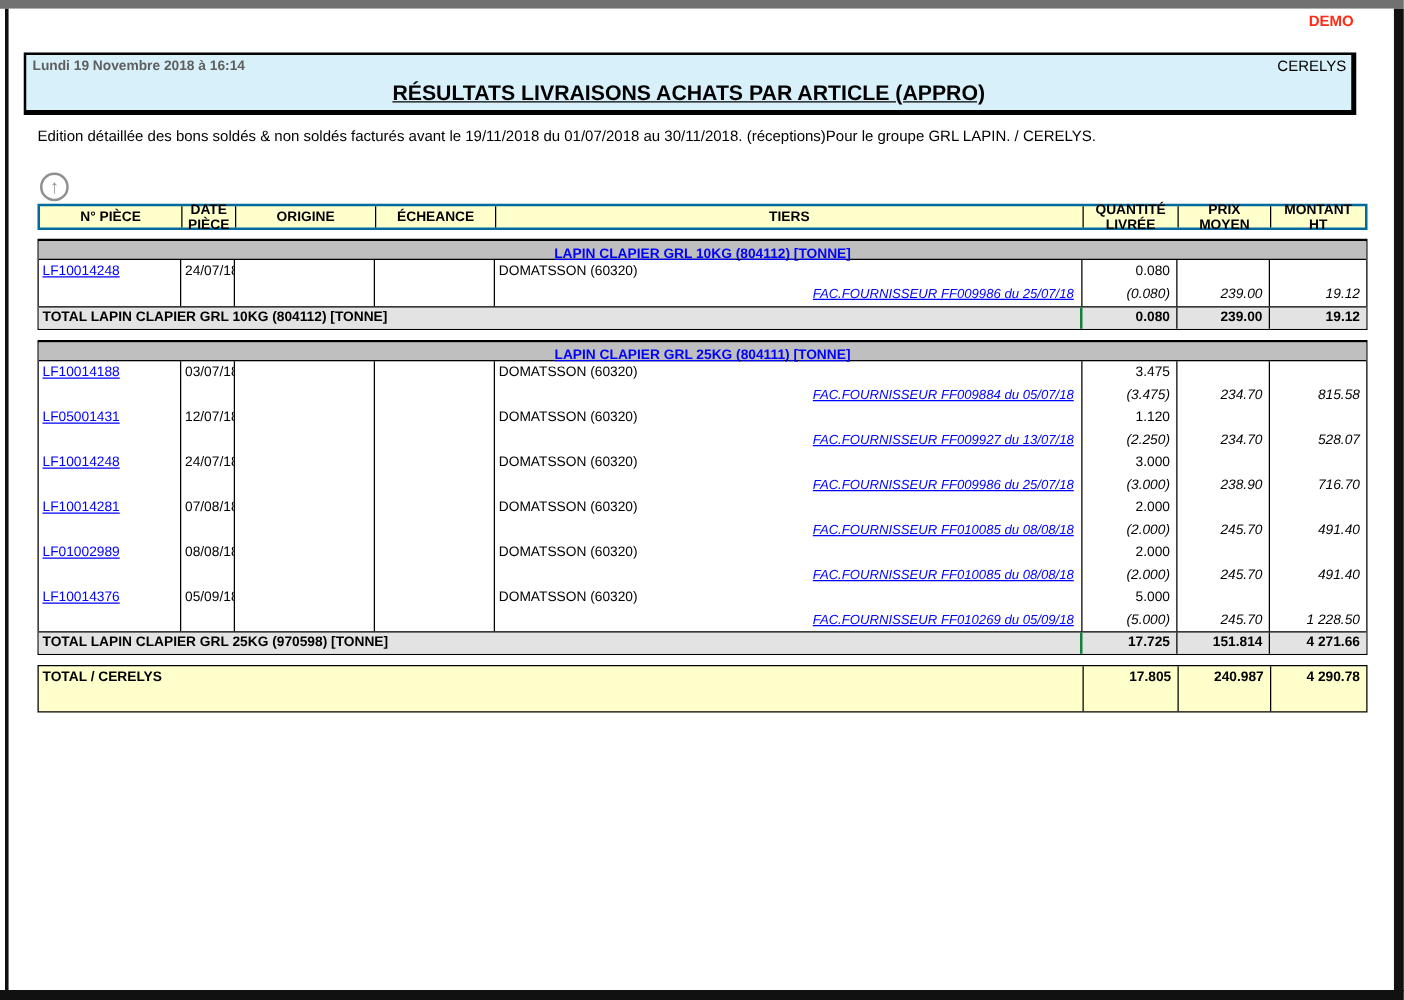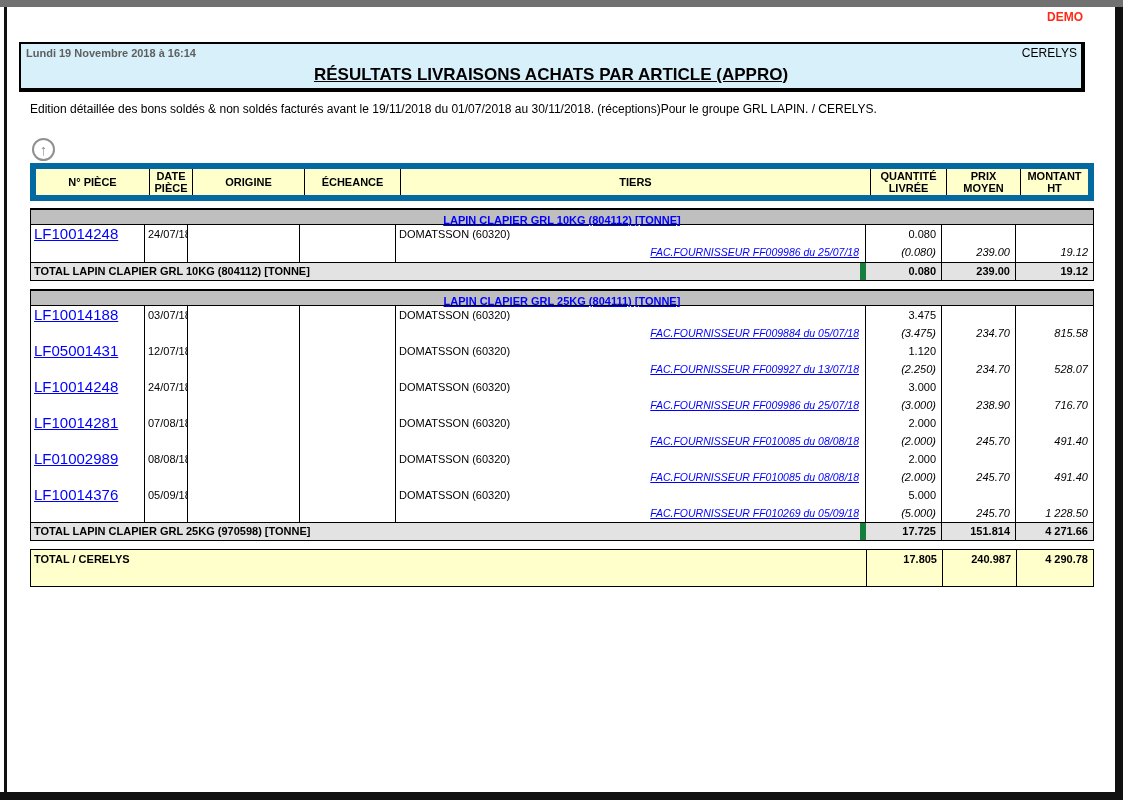--- a/index.html
+++ b/index.html
@@ -27,48 +27,48 @@
 
   .desc { position:absolute; left:23px; top:95px; width:1066px; font-size:12px; color:#000; }
 
   .upicon { position:absolute; left:25px; top:131px; width:23px; height:23px; border:2px solid #909090;
             border-radius:50%; color:#909090; font-size:15px; font-weight:bold; text-align:center;
             line-height:19px; cursor:pointer; background:#fff; }
 
   
   .tbl { position:absolute; left:23px; top:156px; width:1064px; }
 
-  .hdr { display:flex; border:6px solid #0369a1; height:38px; background:#ffffcc; }
+  .hdr { display:flex; border:2px solid #0369a1; height:21px; background:#ffffcc; }
   .hdr .hc { border-right:1px solid #000; display:flex; align-items:center; justify-content:center;
              text-align:center; font-size:11px; font-weight:bold; line-height:12px; padding:1px 2px; }
   .hdr .hc:last-child { border-right:none; }
 
   .c1 { width:114px; } .c2 { width:43px; } .c3 { width:112px; } .c4 { width:96px; }
   .c5 { width:470px; } .c6 { width:76px; } .c7 { width:74px; } .c8 { flex:1; }
 
   .group { border:1px solid #000; border-top-width:2px; margin-top:7px; }
   .band { height:15px; background:#bfbfbf; text-align:center; border-bottom:1px solid #000; }
   .band a { font-size:11px; font-weight:bold; color:#0000ff; text-decoration:underline; line-height:16px; }
 
   .gbody { display:flex; }
   .gbody .col { border-right:1px solid #000; }
   .gbody .col:last-child { border-right:none; }
   .bon { height:36px; }
   .g1 .gbody .bon { height:37px; }
   .line { height:18px; font-size:11px; line-height:18px; white-space:nowrap; overflow:hidden; }
   .pad-l { padding-left:3px; }
   .num { text-align:right; padding-right:5px; }
   .it { font-style:italic; }
-  a.plink { color:#0000ff; text-decoration:underline; font-size:15px;text-align:center; }
+  a.plink { color:#0000ff; text-decoration:underline; font-size:11px;text-align:center; }
   a.inv { color:#0000ff; text-decoration:underline; font-style:italic; font-size:10.5px; }
   .line.r { text-align:right; padding-right:6px; }
 
   .trow { display:flex; height:18px; background:#e3e3e3; border-top:1px solid #000;
           font-size:11px; font-weight:bold; line-height:17px; }
-  .trow .tl { width:835px; padding-left:3px; border-right:6px solid #15803d; }
+  .trow .tl { width:835px; padding-left:3px; border-right:2px solid #15803d; }
   .trow .tn { width:76px; text-align:right; padding-right:5px; border-right:1px solid #000; }
   .trow .tn2 { width:74px; text-align:right; padding-right:5px; border-right:1px solid #000; }
   .trow .tn3 { flex:1; text-align:right; padding-right:5px; border-right:none; }
 
   .grand { display:flex; height:38px; margin-top:8px; background:#ffffcc; border:1px solid #000;
            font-size:11px; font-weight:bold; line-height:18px; }
   .grand .tl { width:836px; padding-left:3px; border-right:1px solid #000; }
   .grand .tn { width:76px; text-align:right; padding-right:5px; border-right:1px solid #000; }
   .grand .tn2 { width:74px; text-align:right; padding-right:5px; border-right:1px solid #000; }
   .grand .tn3 { flex:1; text-align:right; padding-right:5px; }

